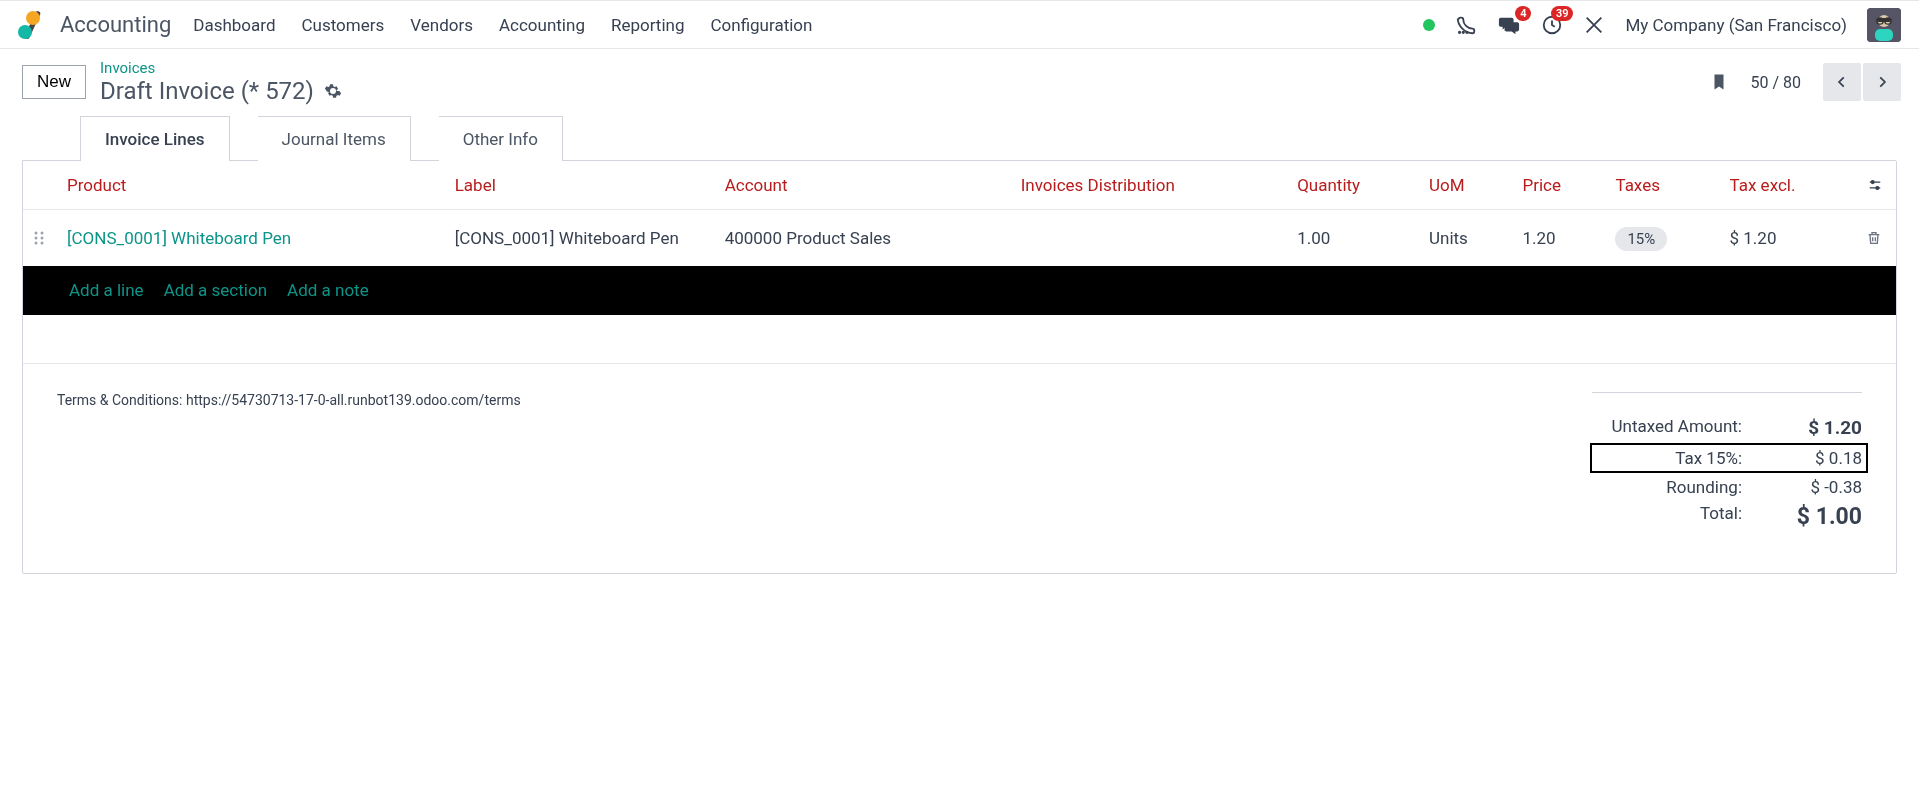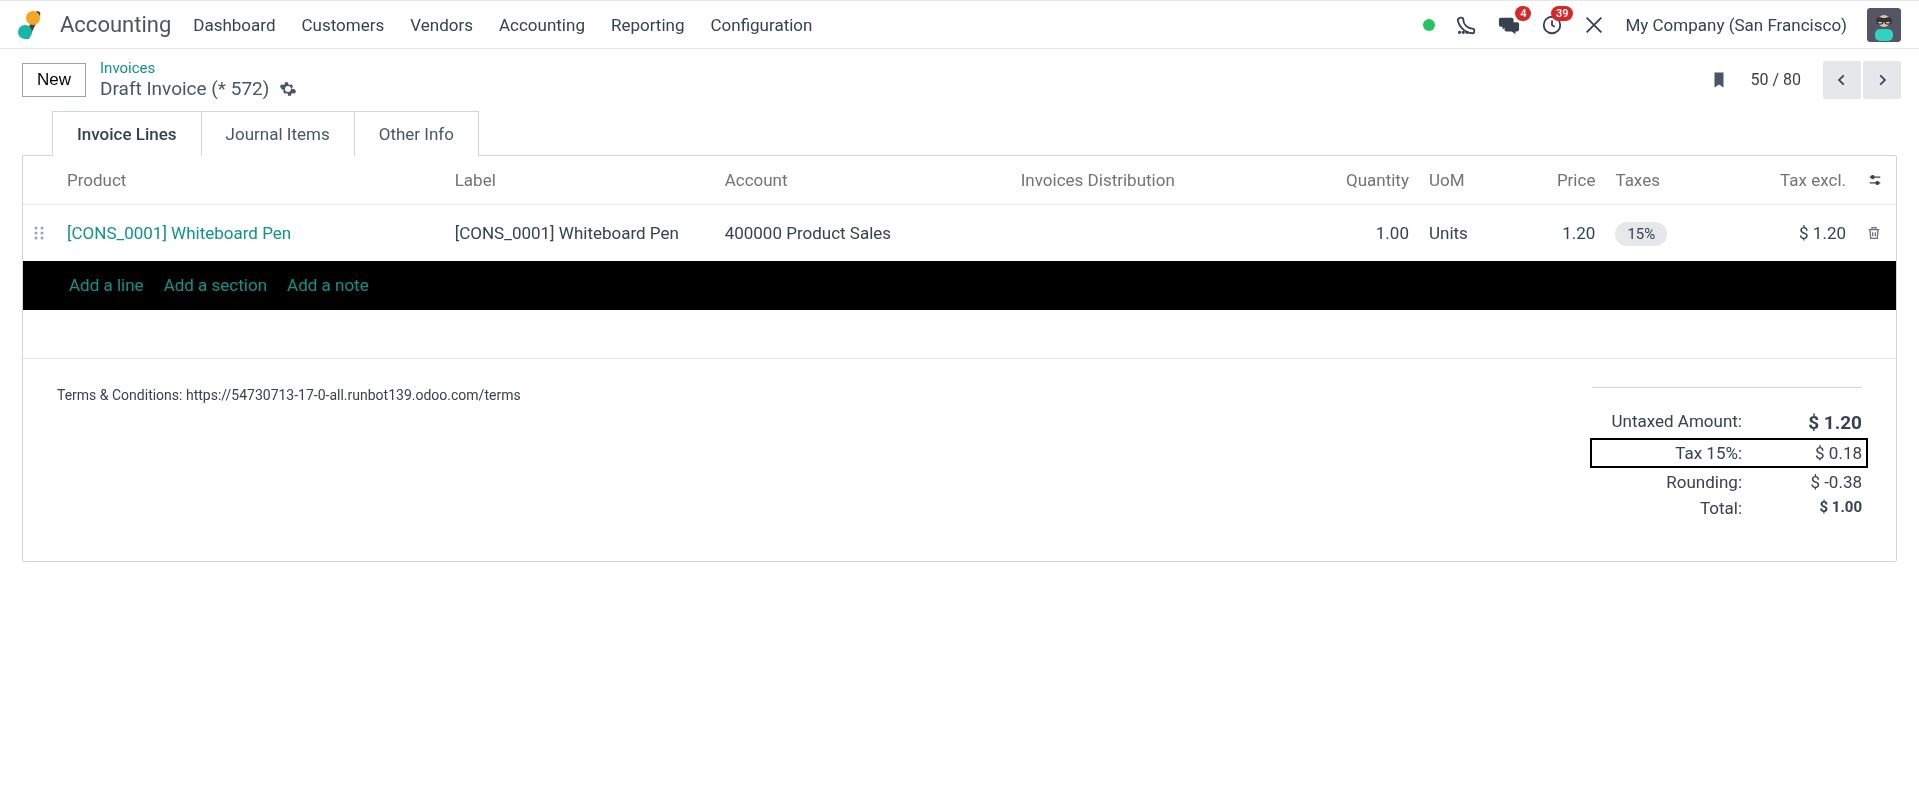--- a/index.html
+++ b/index.html
@@ -40,21 +40,21 @@
 
   
   .crumbbar {
     display:flex; align-items:center; padding: 10px 18px 10px 22px;
   }
   .new-btn {
     border:1px solid #9ca3af; border-radius:0; padding:6px 14px; font-size:17px; background:#fff; cursor:pointer; margin-right:14px;
   }
   .crumbs { display:flex; flex-direction:column; }
   .crumbs a { color:#0d9488; text-decoration:none; font-size:15px; }
-  .crumb-line { display:flex; align-items:center; gap:10px; font-size:19px; color:#4b5563; }
+  .crumb-line { display:flex; align-items:center; gap:10px; font-size:24px; color:#4b5563; }
   .crumb-right { margin-left:auto; display:flex; align-items:center; gap:22px; }
   .pager { font-size:16px; color:#374151; }
   .pager-btn { width:38px; height:38px; background:#e5e7eb; display:flex; align-items:center; justify-content:center; cursor:pointer; border-radius:2px;}
   .pager-btns { display:flex; gap:2px; }
 
   
   .card {
     margin: 0 22px 0 22px;
   }
 
@@ -62,34 +62,35 @@
   .tabs { display:flex; margin-left: 30px; }
   .tab {
     padding: 12px 24px;
     border: 1px solid #d1d5db;
     border-bottom: none;
     font-size:17px;
     cursor:pointer;
     background:#fff;
     position:relative;
     top:1px;
+    margin-left:28px;
   }
   .tab + .tab { border-left:none; }
   .tab.active { font-weight:500; z-index:2; }
   .tab:not(.active) { color:#4b5563; }
 
   .sheet {
     border:1px solid #d1d5db;
     border-radius:0 2px 2px 2px;
   }
 
   
   .tbl { width:100%; border-collapse:collapse; font-size:17px; }
-  .tbl th { text-align:left; font-weight:400; color:#737373; padding:14px 10px; border-bottom:1px solid #e5e7eb; }
-  .tbl th.r, .tbl td.r { text-align:right; }
+  .tbl th { text-align:left; font-weight:400; color:#b91c1c; padding:14px 10px; border-bottom:1px solid #e5e7eb; }
+  .tbl th.r, .tbl td.r { }
   .tbl td { padding:18px 10px; vertical-align:middle; }
   .row-data { border-bottom: none; }
   .drag { color:#9ca3af; cursor:grab; width:30px; text-align:center; }
   .prod-link { color:#0d9488; }
   .tax-chip { background:#e5e7eb; border-radius:14px; padding:3px 12px; font-size:15px; color:#374151; }
   .trash { color:#6b7280; cursor:pointer; width:30px; text-align:center; }
 
   .add-row { background:#000000; }
   .add-row td { padding:14px 10px 14px 46px; }
   .add-links { display:flex; gap:20px; }
@@ -105,21 +106,21 @@
     justify-content:space-between;
     align-items:flex-start;
   }
   .terms { font-size:14px; color:#374151; }
   .totals { font-size:17px; min-width:260px; border-top:1px solid #d1d5db; padding-top:20px;}
   .tot-row { display:flex; justify-content:space-between; padding:3px 0 3px 20px; gap:30px;}
   .tot-row .lbl { text-align:right; flex:1; color:#374151; }
   .tot-row .val { min-width:90px; text-align:right; }
   .tot-row.bold .val { font-weight:700; font-size:19px; }
   .tot-row.highlight { border:2px solid #000; padding:3px 4px 3px 20px; margin:1px -6px 1px -2px;}
-  .tot-row.total .val { font-weight:700; font-size:15px; }
+  .tot-row.total .val { font-weight:700; font-size:23px; }
 
   .th-adjust { text-align:right; width:40px; }
   svg { display:block; }
 </style>
 </head>
 <body>
 
 <div class="topnav">
   <div class="logo">
     <div class="bar"></div>

